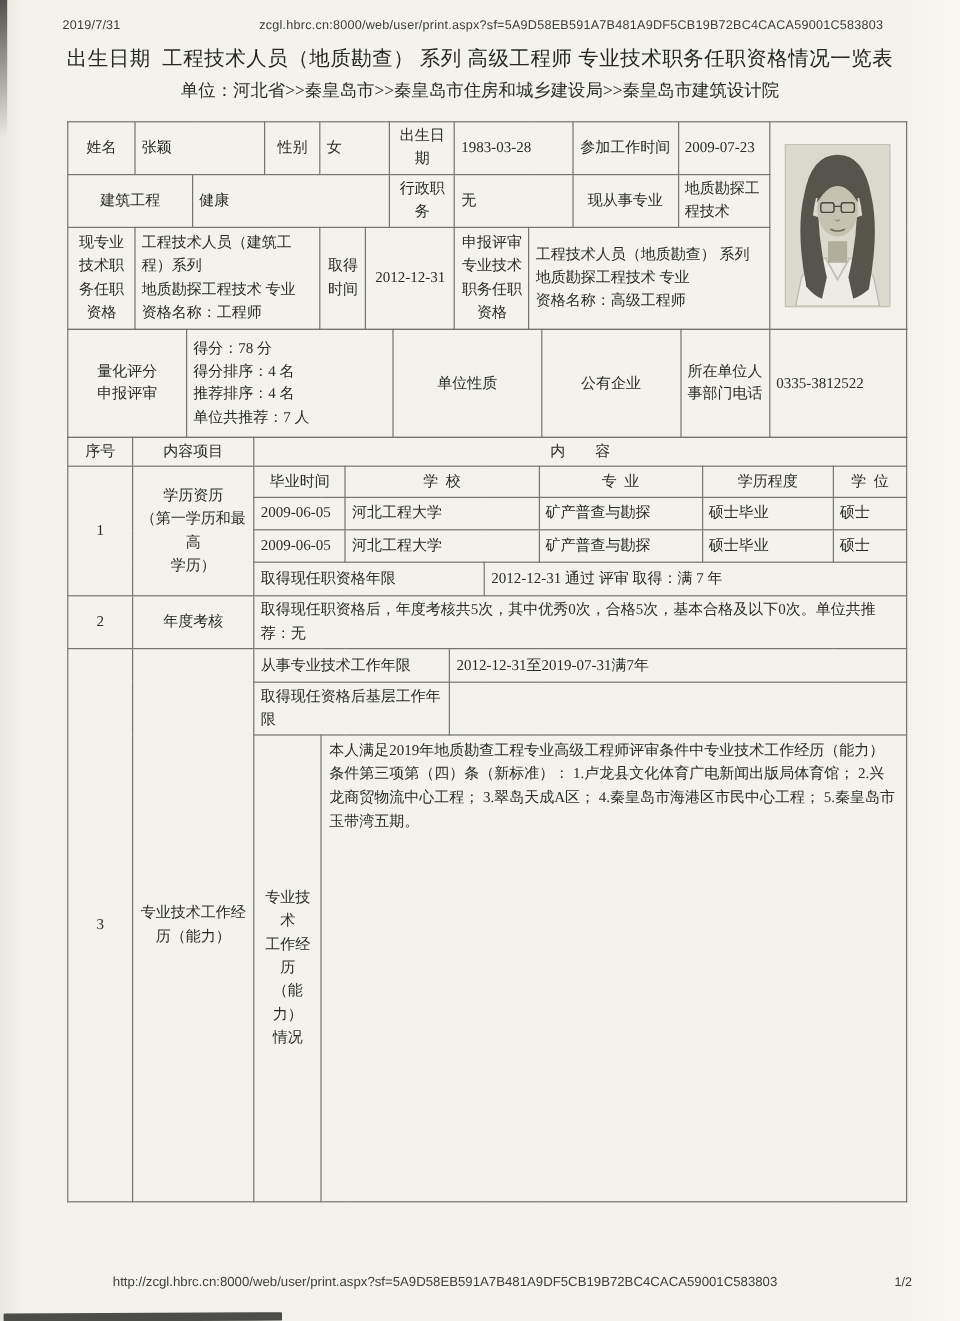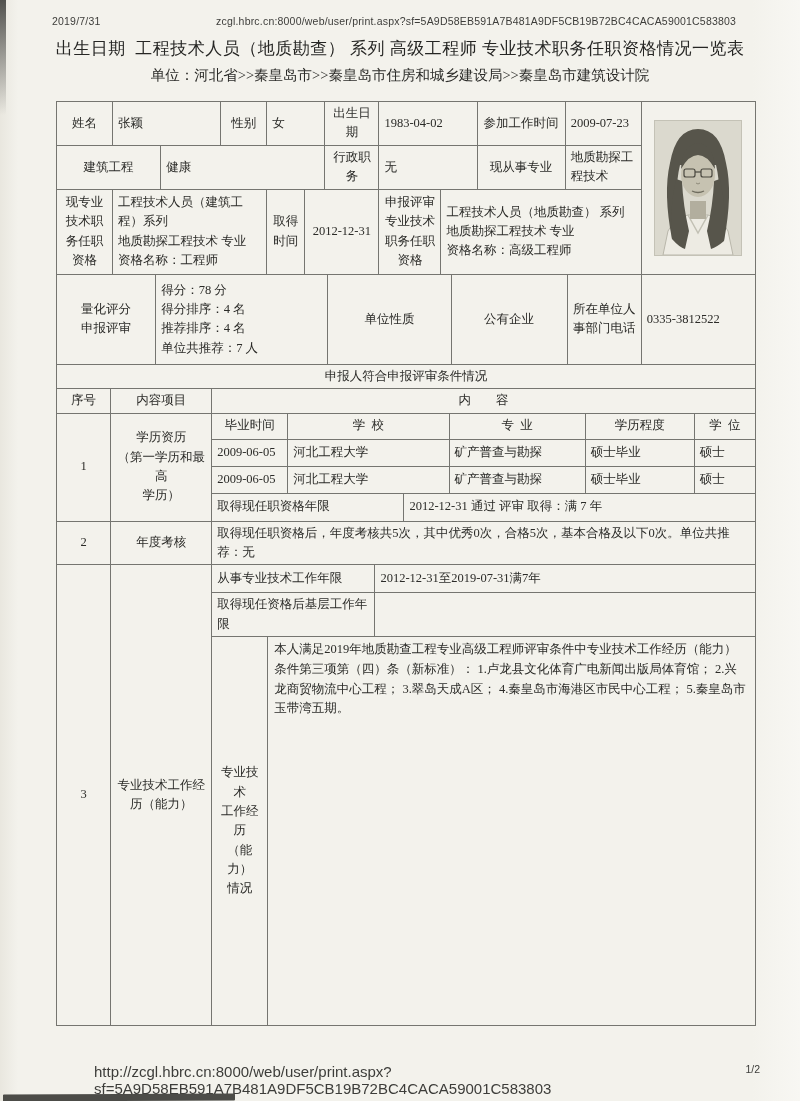--- a/index.html
+++ b/index.html
@@ -37,21 +37,21 @@
     overflow:hidden; color:#2b2b28;
   }
   td.l { text-align:left; }
   td.top { vertical-align:top; }
   td.sp { white-space:pre; }
   td.prewrap { white-space:pre-line;margin-top:36px; }
   .para { font-size:12.5px; line-height:1.58; text-align:left; padding:3px 6px; }
   .photo-cell { vertical-align:middle; }
   .photo-frame { width:88px; height:136px; margin:0 auto; background:#dcdacf; border:1px solid #c4c2b6; }
   .footer-url  { position:absolute; top:1063px; left:55px;
-    font-family:"Liberation Sans","DejaVu Sans",sans-serif; font-size:15px; color:#3d3d3a;padding-left:39px; }
+    font-family:"Liberation Sans","DejaVu Sans",sans-serif; font-size:11px; color:#3d3d3a;padding-left:39px; }
   .footer-page { position:absolute; top:1063px; right:40px;
     font-family:"Liberation Sans","DejaVu Sans",sans-serif; font-size:10.5px; color:#3d3d3a; }
   .scan-edge-left {
     position:absolute; left:0; top:0; width:6px; height:115px;
     background:linear-gradient(180deg,rgba(55,55,52,0.85),rgba(90,90,85,0));
   }
   .scan-bar-bottom {
     position:absolute; left:3px; top:1094px; width:232px; height:7px;
     background:#4c4c48; transform:rotate(-0.25deg); border-radius:1px;
   }
@@ -86,21 +86,21 @@
         <col style="width:76px">
         <col style="width:114px">
     </colgroup>
     <tbody>
         <tr style="height:26px">
       <td>姓名</td>
       <td colspan="2" class="l">张颖</td>
       <td>性别</td>
       <td colspan="2" class="l">女</td>
       <td>出生日期</td>
-      <td colspan="2" class="l">1983-04-02</td>
+      <td colspan="2" class="l">1983-03-28</td>
       <td>参加工作时间</td>
       <td class="l">2009-07-23</td>
       <td rowspan="3" class="photo-cell">
         <div class="photo-frame">
           <svg width="86" height="134" viewBox="0 0 86 134">
             <rect width="86" height="134" fill="#dbd9ce"></rect>
             <path d="M8 134 L13 110 Q19 98 33 94 L53 94 Q67 98 73 110 L78 134 Z" fill="#edebe3" stroke="#b8b6aa" stroke-width="1"></path>
             <path d="M33 94 L43 112 L53 94" fill="none" stroke="#c2c0b4" stroke-width="1.5"></path>
             <rect x="35" y="80" width="16" height="18" fill="#b2ae9e"></rect>
             <path d="M17 118 Q8 72 15 42 Q21 8 43 8 Q65 8 71 42 Q78 72 69 120 L60 116 Q68 72 61 44 L25 44 Q18 72 26 116 Z" fill="#57554b"></path>
@@ -167,30 +167,20 @@
         <span class="qline"><span>单位共推荐：</span><span class="u">7</span><span> 人</span></span>
       </td>
       <td colspan="2">单位性质</td>
       <td>公有企业</td>
       <td>所在单位人事部门电话</td>
       <td class="l">0335-3812522</td>
     </tr>
   </tbody>
     </table>
 
-  <table>
-    <colgroup>
-        <col style="width:698px">
-      </colgroup>
-    <tbody>
-        <tr style="height:22px">
-      <td>申报人符合申报评审条件情况</td>
-    </tr>
-  </tbody>
-    </table>
 
   <table>
     <colgroup>
       <col style="width:54px">
         <col style="width:101px">
         <col style="width:56px">
         <col style="width:20px">
       <col style="width:87px">
         <col style="width:29px">
         <col style="width:45px">

